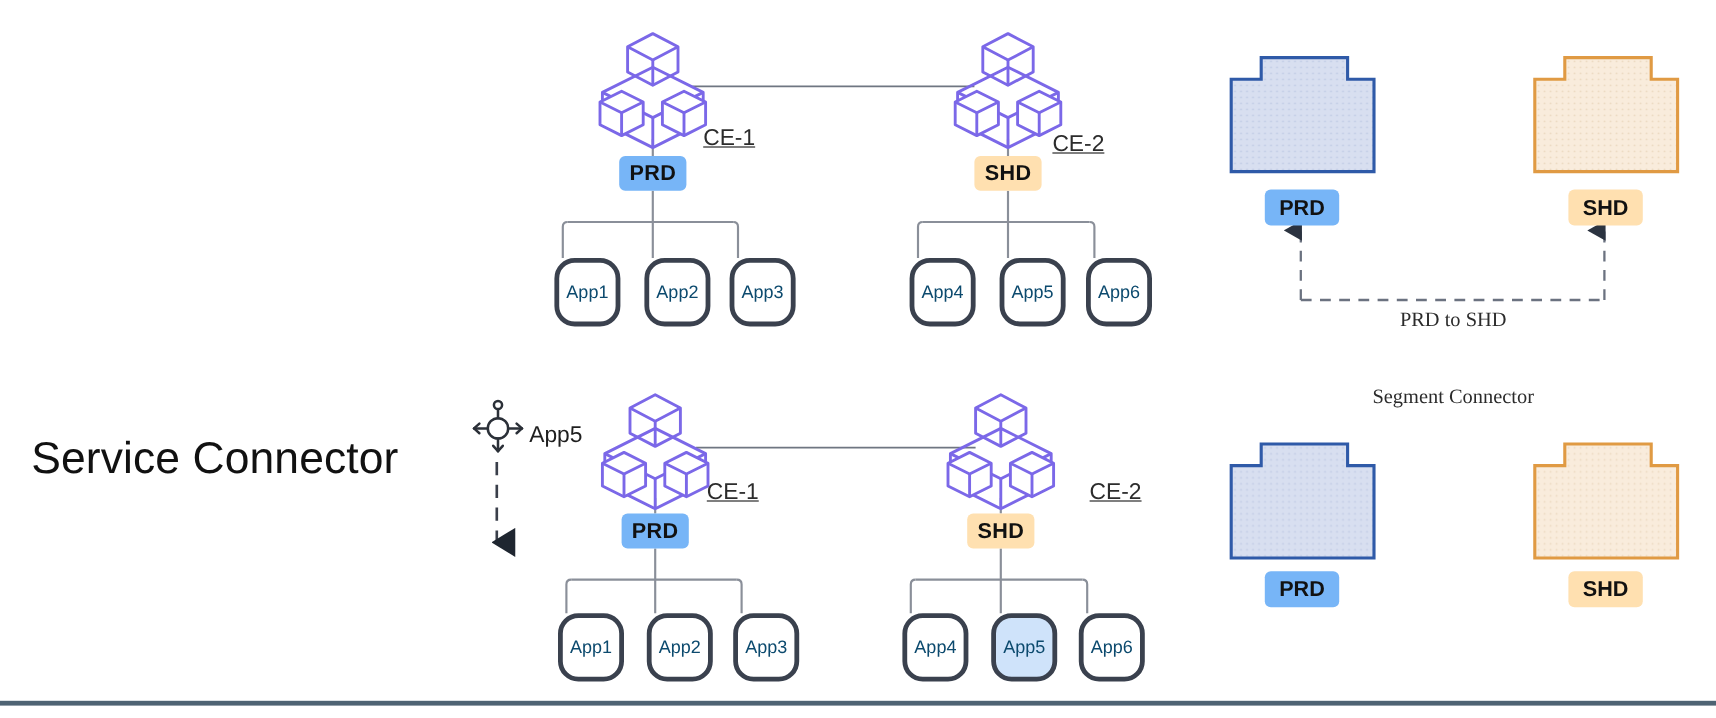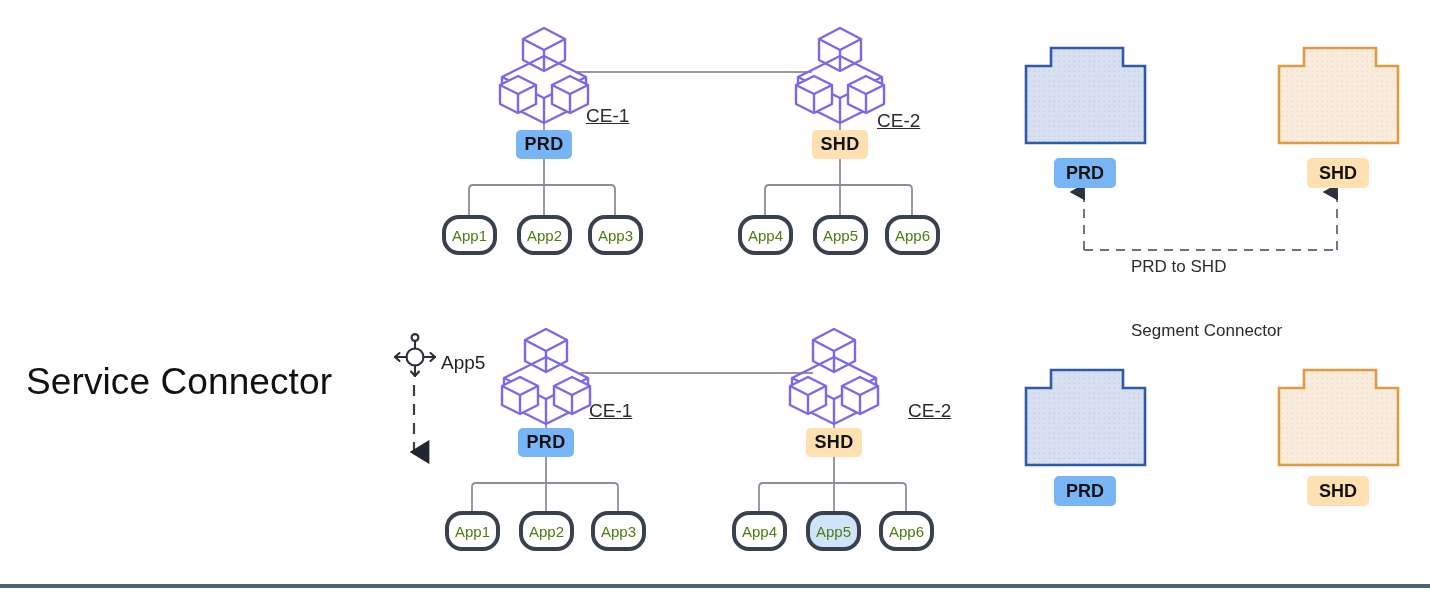--- a/index.html
+++ b/index.html
@@ -58,31 +58,32 @@
     font-family: "Liberation Sans", sans-serif;
     letter-spacing: 0.3px;
   }
   .chip.prd { background: #77b5f7; }
   .chip.shd { background: #ffe0b0; }
 
   
   .app-node {
     position: absolute;
     width: 55px;
-    height: 40px;
+    height: 57px;
     border: 4px solid #3a414e;
     border-radius: 17px;
     background: #ffffff;
     display: flex;
     align-items: center;
     justify-content: center;
     font-size: 15px;
-    color: #4d7c0f;
+    color: #0c4a6e;
     font-family: "Liberation Sans", sans-serif;
     box-sizing: border-box;
+    margin-left: 20px;
   }
   .app-node.highlight { background: #cfe3fa; }
 
   
   .seg-shape { position: absolute; width: 125px; height: 110px; }
   .seg-chip {
     position: absolute;
     display: flex;
     align-items: center;
     justify-content: center;
@@ -92,24 +93,25 @@
     border-radius: 5px;
     height: 30px;
     width: 62px;
     font-family: "Liberation Sans", sans-serif;
   }
   .seg-chip.prd { background: #77b5f7; }
   .seg-chip.shd { background: #ffe0b0; }
 
   .connector-caption {
     position: absolute;
+    text-align: center;
     font-size: 17px;
     line-height: 22px;
     color: #2b2b2b;
-    font-family: Liberation Sans, sans-serif;
+    font-family: Liberation Serif, serif;
     white-space: nowrap;
   }
 
   
   .move-icon { position: absolute; width: 50px; height: 50px; }
   .move-label {
     position: absolute;
     font-size: 19px;
     color: #1f1f1f;
     font-family: "Liberation Sans", sans-serif;

